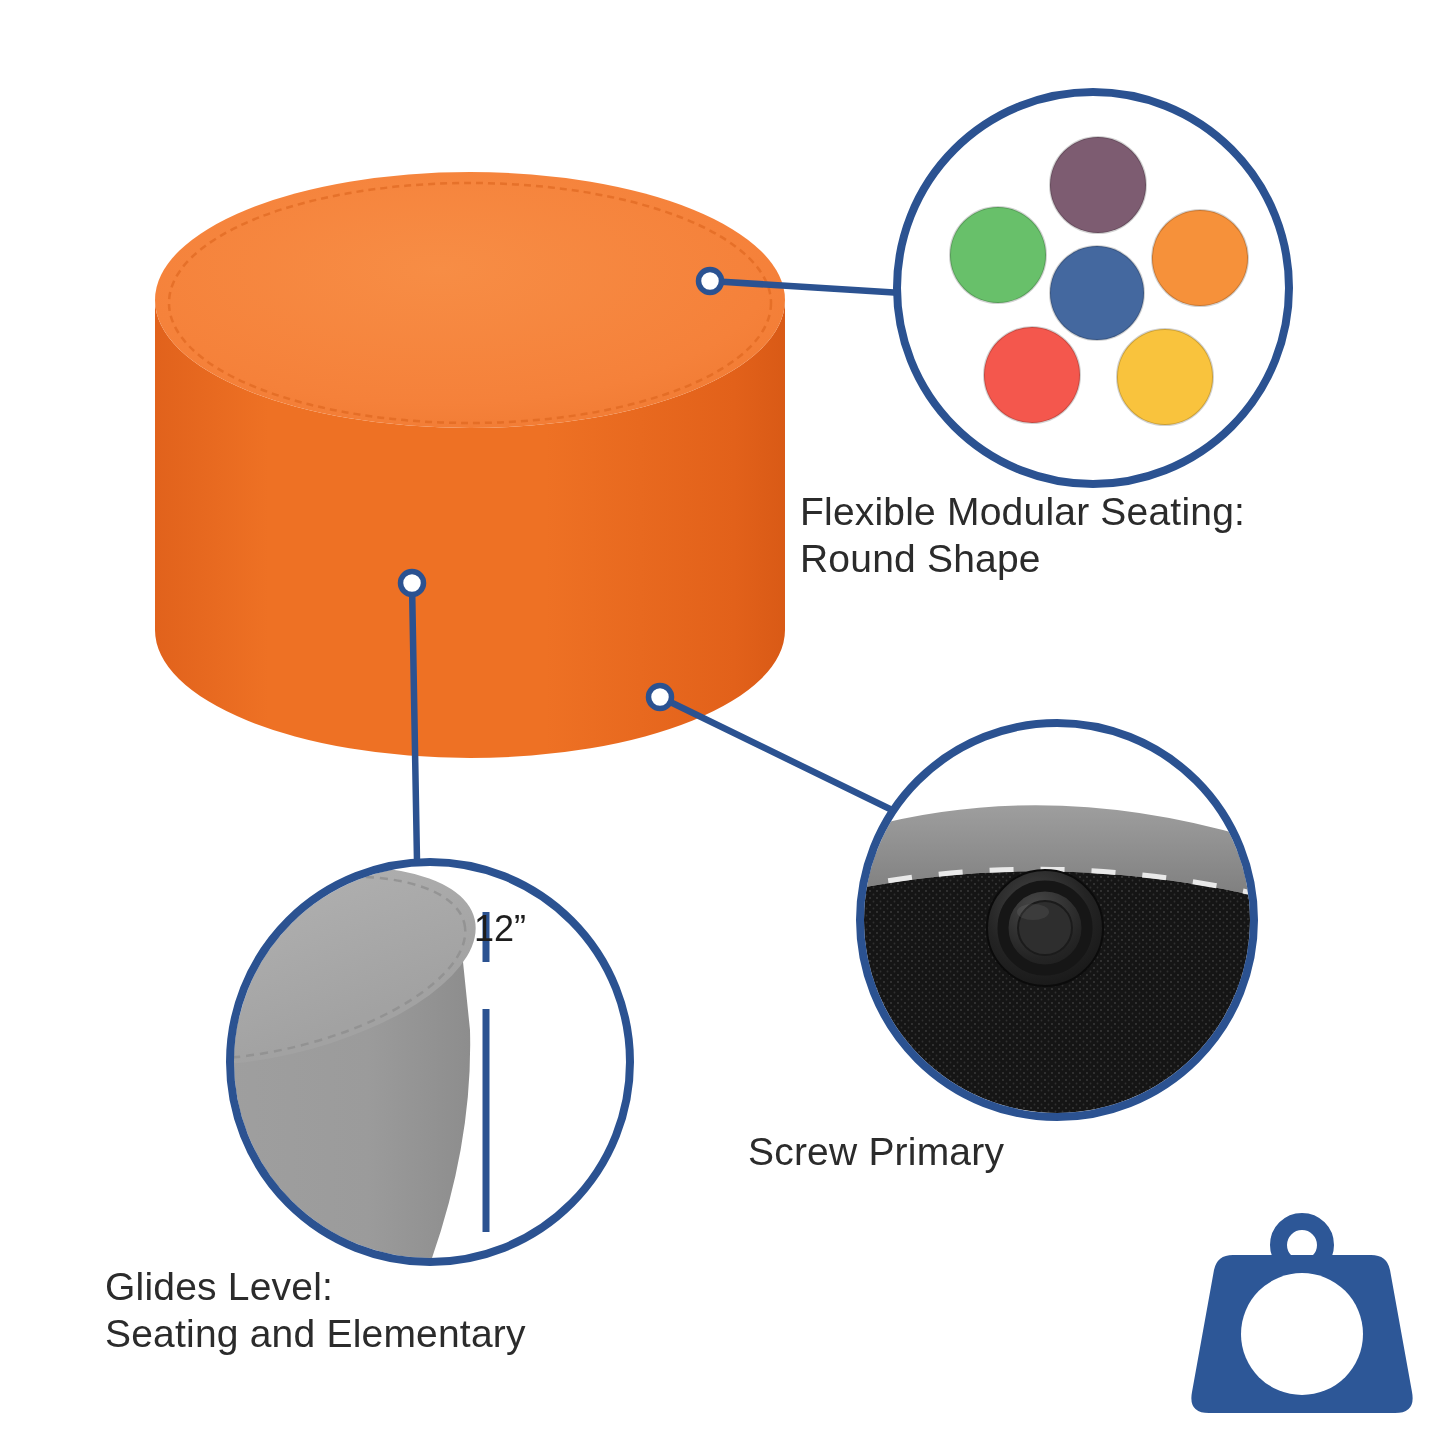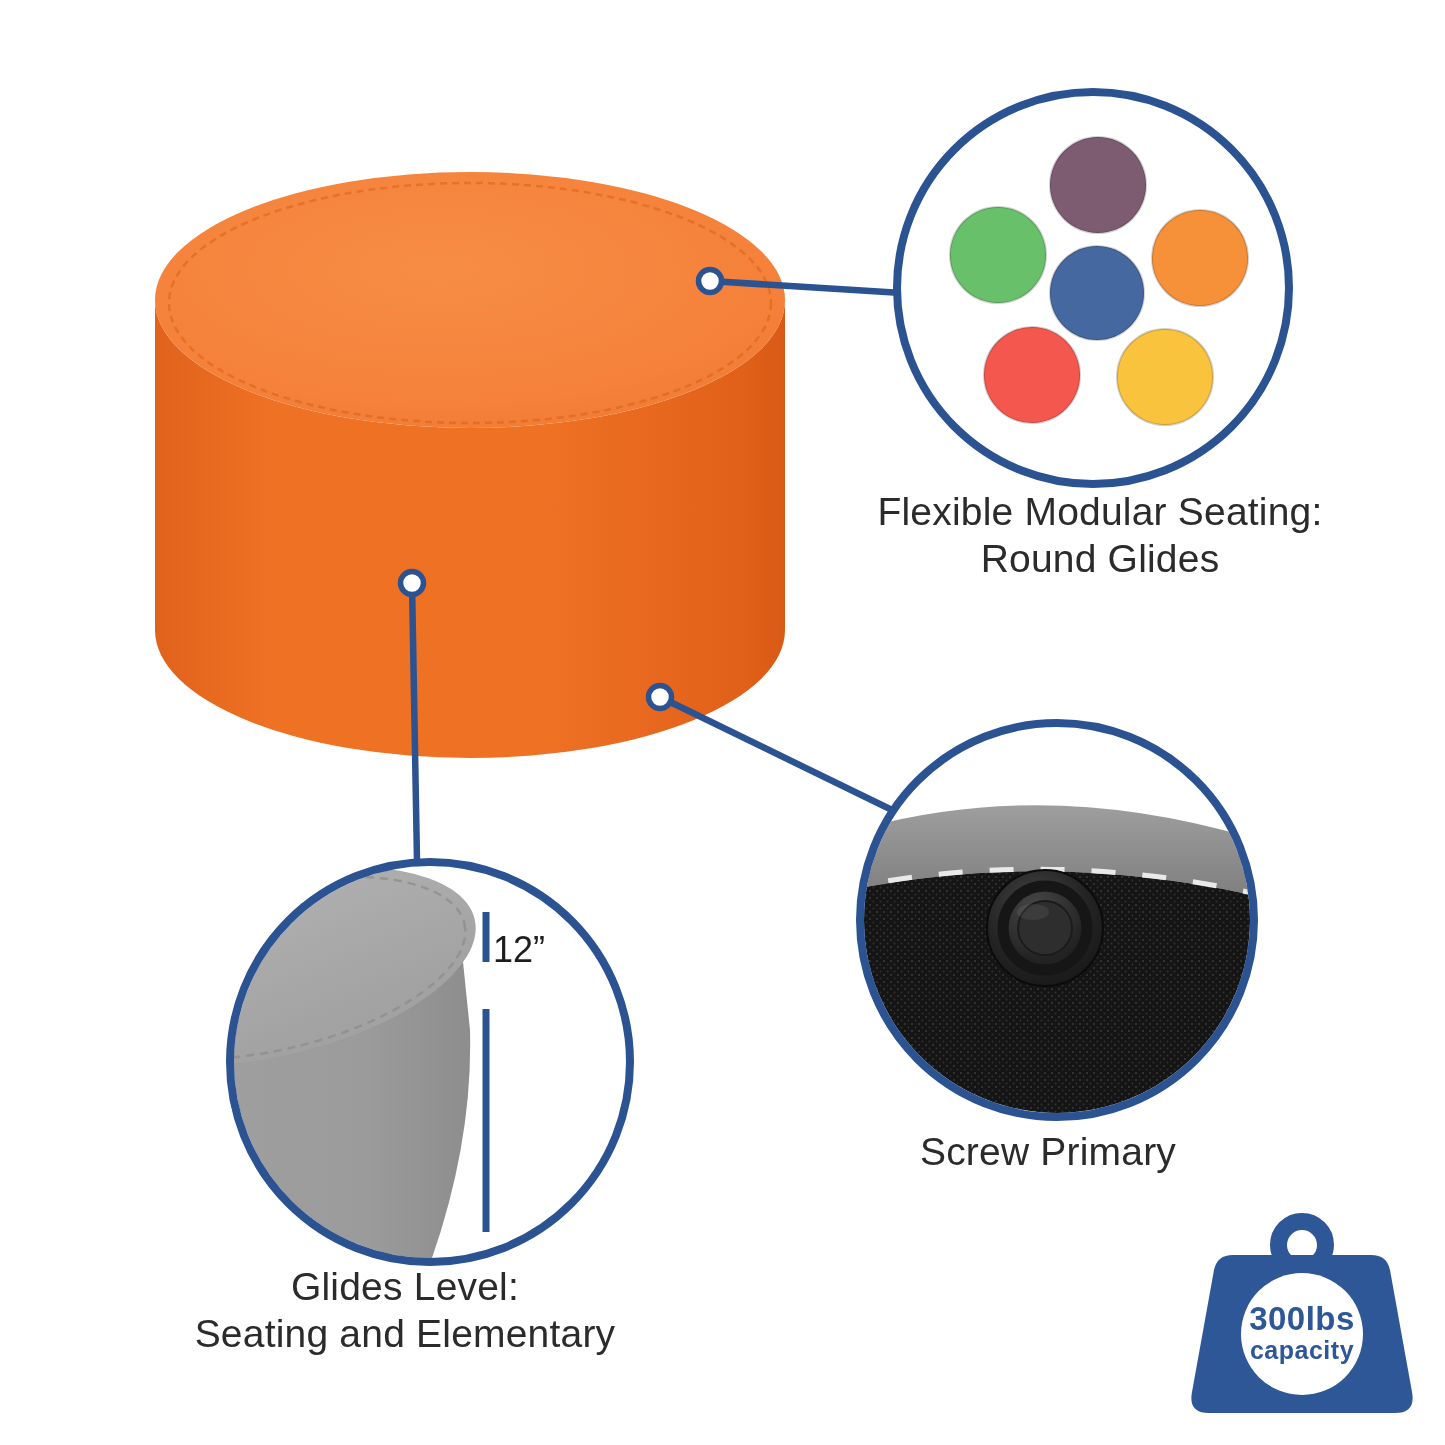--- a/index.html
+++ b/index.html
@@ -2,29 +2,29 @@
 <html><head>
 <meta charset="utf-8">
 <style>
   html,body{margin:0;padding:0;background:#ffffff;}
   #canvas{
     position:relative;width:1445px;height:1445px;background:#ffffff;overflow:hidden;
     font-family:"Liberation Sans", sans-serif;
   }
   #art{position:absolute;left:0;top:0;}
   .caption{
-    position:absolute;text-align:center;color:#2b2b2b;
+    position:absolute;color:#2b2b2b;
     font-size:39px;line-height:47px;font-weight:400;letter-spacing:.2px;
   }
   .caption div{white-space:nowrap;}
   #caption-modular{left:800px;top:488px;width:600px;}
   #caption-glides{left:748px;top:1128px;width:600px;}
   #caption-grade{left:105px;top:1263px;width:600px;}
   #dim-label{
-    position:absolute;left:455px;top:929px;width:90px;text-align:right;
+    position:absolute;left:455px;top:908px;width:90px;text-align:center;
     font-size:36px;color:#1d1d1d;font-weight:400;
   }
   #capacity-label{
     position:absolute;left:1227px;top:1302px;width:150px;text-align:center;
     color:#2d5797;font-weight:700;
   }
   #capacity-line1{font-size:33px;line-height:33px;letter-spacing:.5px;}
   #capacity-line2{font-size:25px;line-height:25px;margin-top:3px;letter-spacing:.5px;}
 </style>
 </head>
@@ -142,32 +142,28 @@
   <g>
     <circle cx="1302" cy="1245" r="23.5" fill="none" stroke="#2d5797" stroke-width="17"></circle>
     <path d="M 1233 1255 L 1371 1255 Q 1387 1255 1390 1270 L 1412 1392 Q 1416 1413 1395 1413
              L 1209 1413 Q 1188 1413 1192 1392 L 1214 1270 Q 1217 1255 1233 1255 Z" fill="#2d5797"></path>
     <circle cx="1302" cy="1334" r="61" fill="#ffffff"></circle>
   </g>
 </svg>
 
 <div class="caption" id="caption-modular">
   <div>Flexible Modular Seating:</div>
-  <div>Round Glides</div>
+  <div>Round Shape</div>
 </div>
 
 <div class="caption" id="caption-glides">
   <div>Screw Primary</div>
 </div>
 
 <div class="caption" id="caption-grade">
   <div>Glides Level:</div>
   <div>Seating and Elementary</div>
 </div>
 
 <div id="dim-label">12”</div>
 
-<div id="capacity-label">
-  <div id="capacity-line1">300lbs</div>
-  <div id="capacity-line2">capacity</div>
-</div>
 
 </div>
 
 </body></html>

